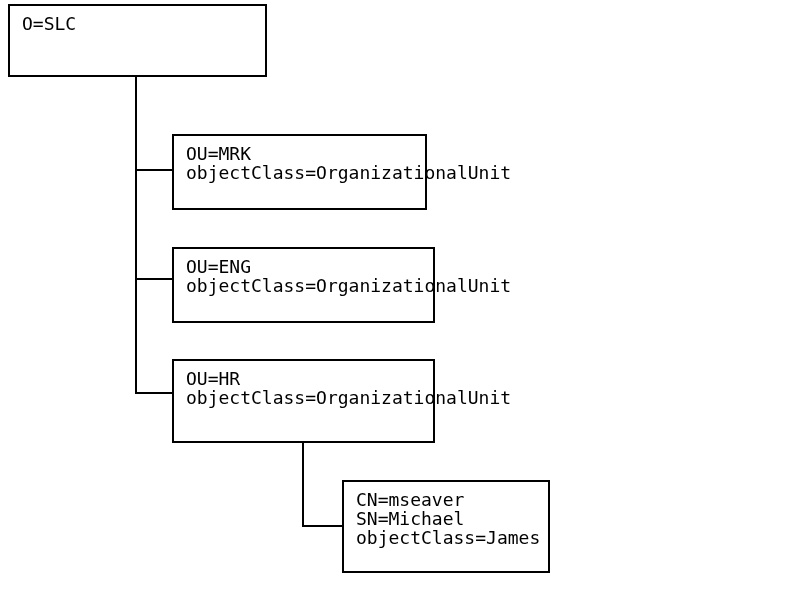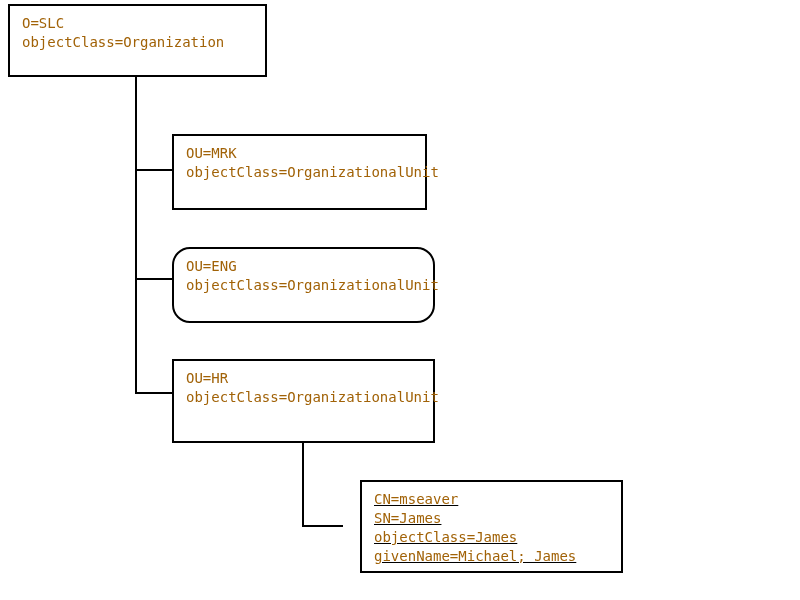--- a/index.html
+++ b/index.html
@@ -9,61 +9,59 @@
   }
   .canvas { position: absolute; left: 0; top: 0; width: 800px; height: 600px; }
   .node {
     position: absolute;
     background: #ffffff;
     border: 2px solid #000000;
     box-sizing: border-box;
     padding: 8px 0 0 12px;
   }
   .node-line {
-    font-size: 14px;
+    font-size: 18px;
     line-height: 19px;
-    color: #a16207;
+    color: #000000;
     white-space: pre;
   }
   .line { position: absolute; background: #000000; }
   .line.v { width: 2px; }
   .line.h { height: 2px; }
 </style>
 </head>
 <body>
 
 <div class="canvas">
 
   <div class="line v" style="left:135px; top:77px; height:317px;"></div>
   <div class="line h" style="left:135px; top:169px; width:38px;"></div>
   <div class="line h" style="left:135px; top:278px; width:38px;"></div>
   <div class="line h" style="left:135px; top:392px; width:38px;"></div>
   <div class="line v" style="left:302px; top:434px; height:93px;"></div>
   <div class="line h" style="left:302px; top:525px; width:41px;"></div>
 
   <div class="node" style="left:8px; top:4px; width:259px; height:73px;">
     <div class="node-line">O=SLC</div>
-    <div class="node-line">objectClass=Organization</div>
   </div>
 
   <div class="node" style="left:172px; top:134px; width:255px; height:76px;">
     <div class="node-line">OU=MRK</div>
     <div class="node-line">objectClass=OrganizationalUnit</div>
   </div>
 
-  <div class="node" style="left:172px; top:247px; width:263px; height:76px;border-radius:18px;">
+  <div class="node" style="left:172px; top:247px; width:263px; height:76px;">
     <div class="node-line">OU=ENG</div>
     <div class="node-line">objectClass=OrganizationalUnit</div>
   </div>
 
   <div class="node" style="left:172px; top:359px; width:263px; height:84px;">
     <div class="node-line">OU=HR</div>
     <div class="node-line">objectClass=OrganizationalUnit</div>
   </div>
 
-  <div class="node" style="left:360px; top:480px; width:263px; height:93px;text-decoration:underline;">
+  <div class="node" style="left:342px; top:480px; width:208px; height:93px;">
     <div class="node-line">CN=mseaver</div>
-    <div class="node-line">SN=James</div>
+    <div class="node-line">SN=Michael</div>
     <div class="node-line">objectClass=James</div>
-    <div class="node-line">givenName=Michael; James</div>
   </div>
 
 </div>
 
 </body></html>

